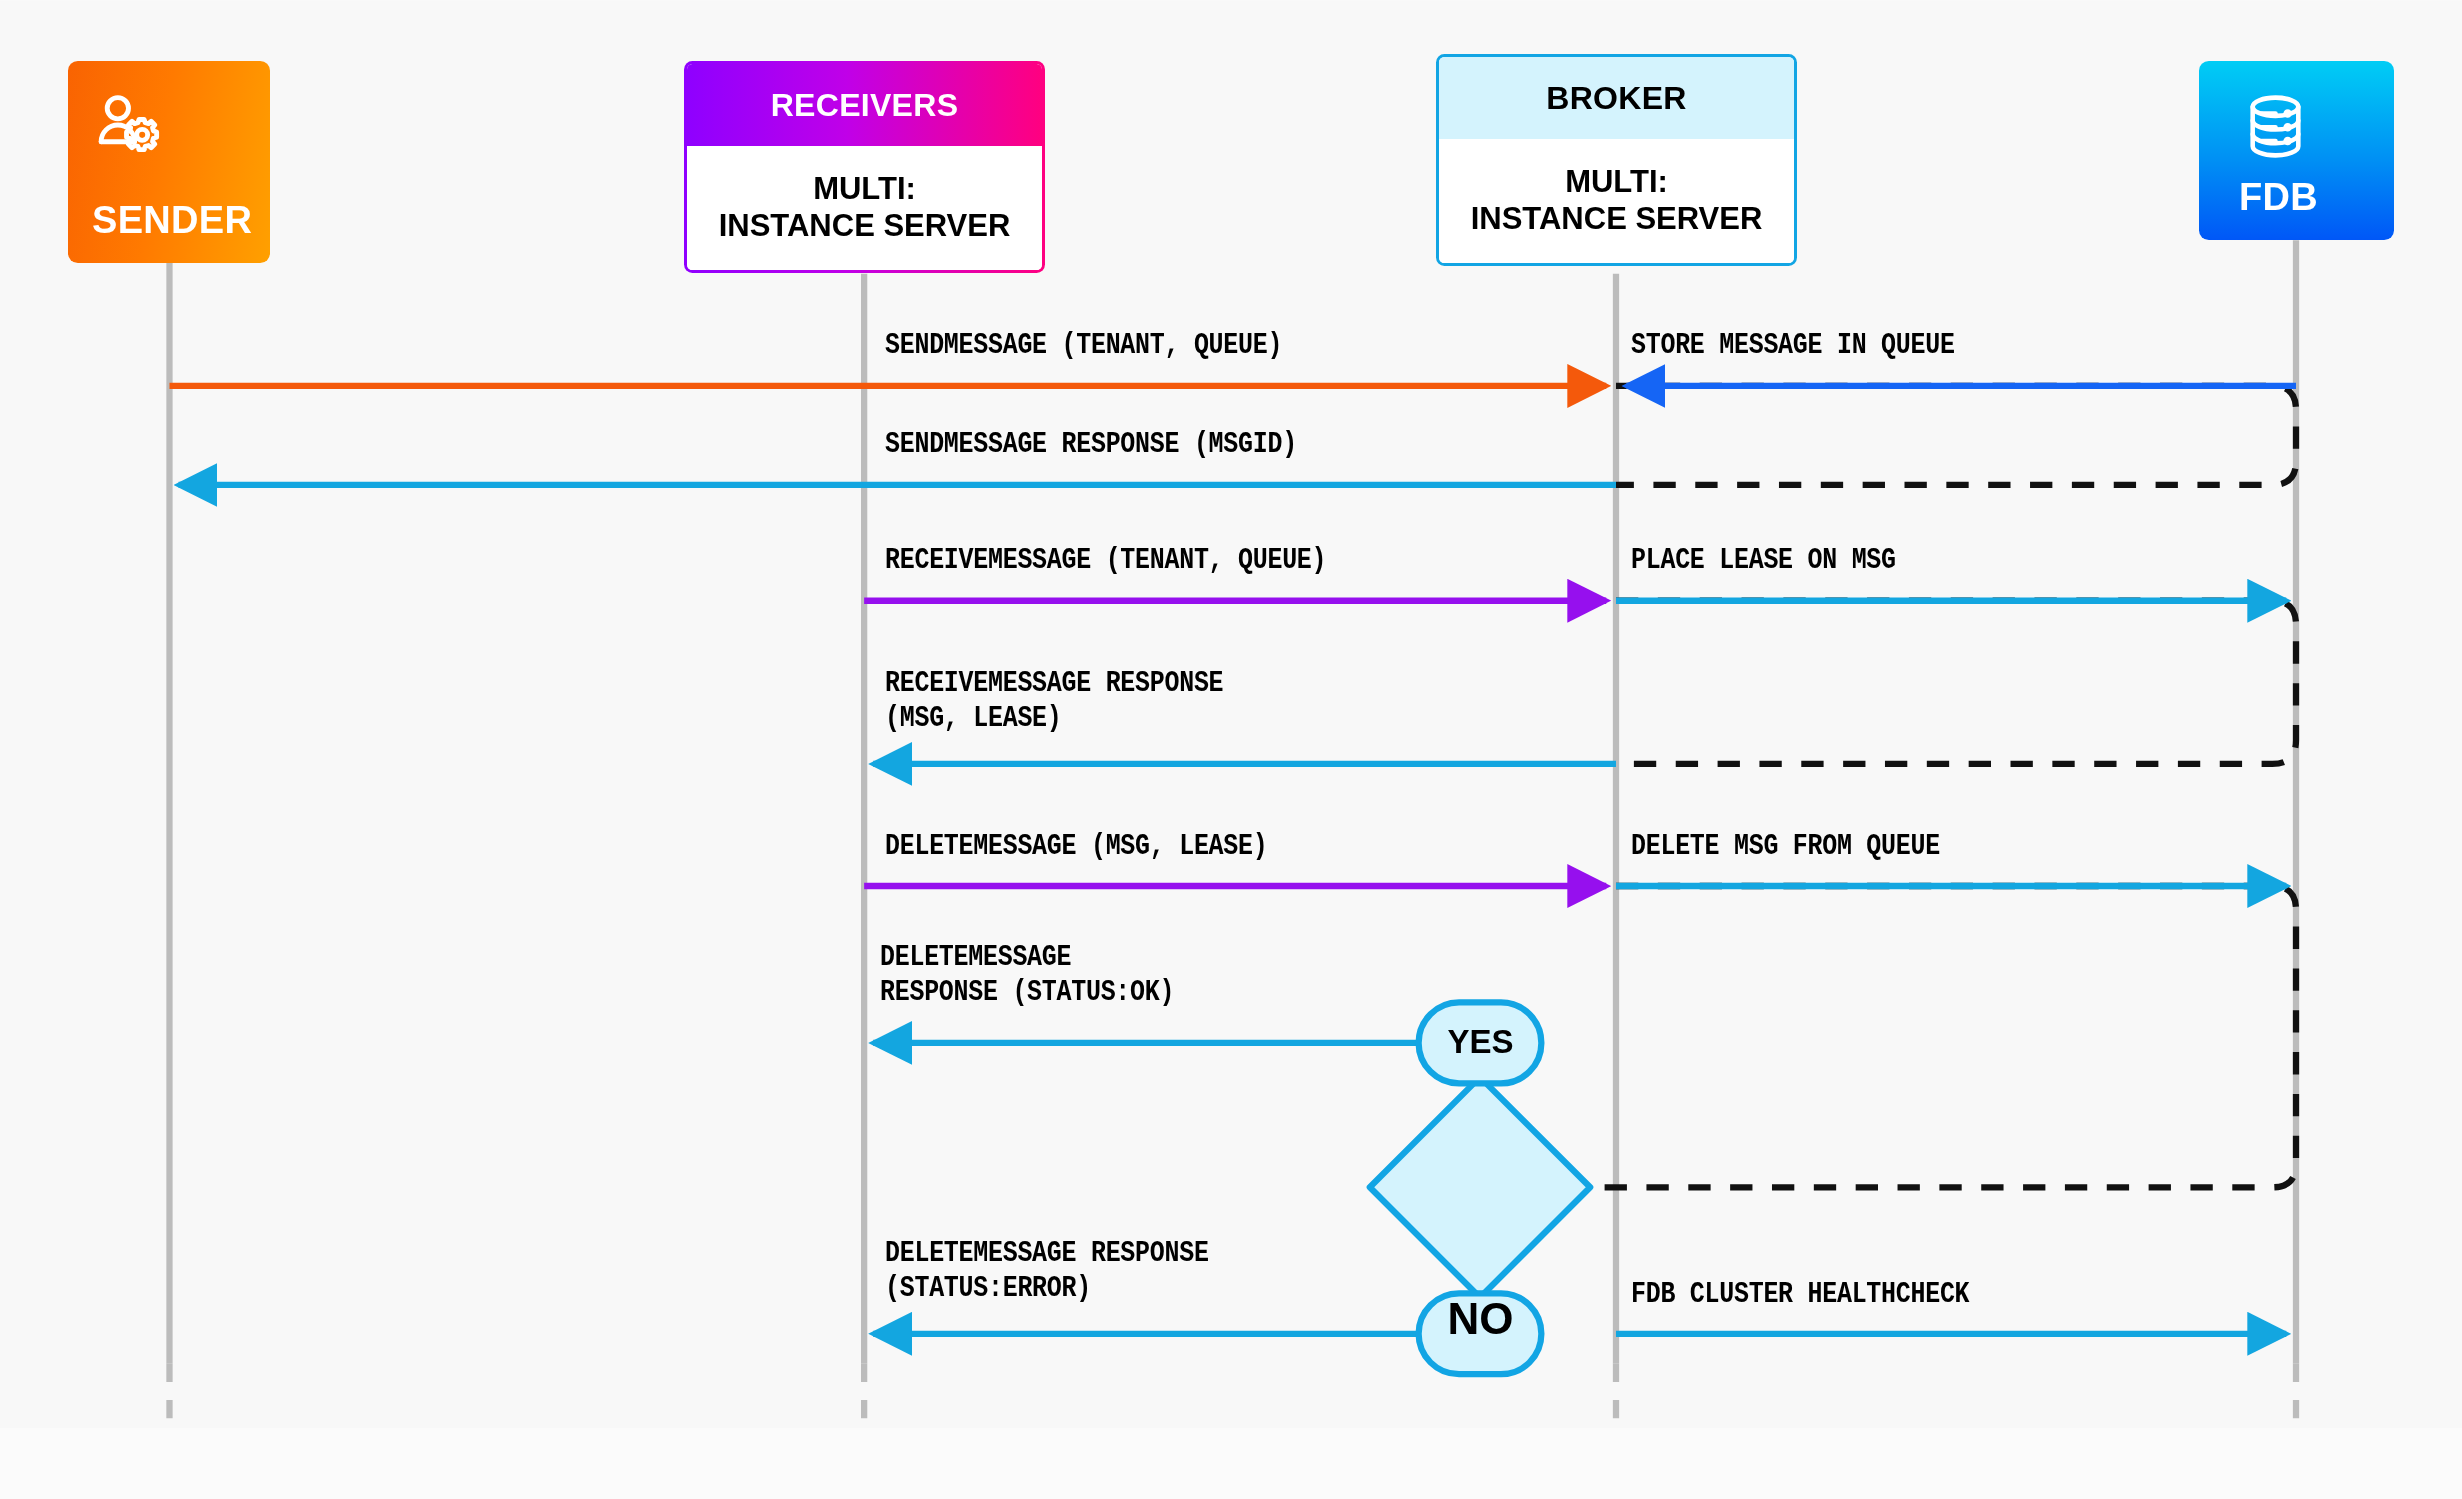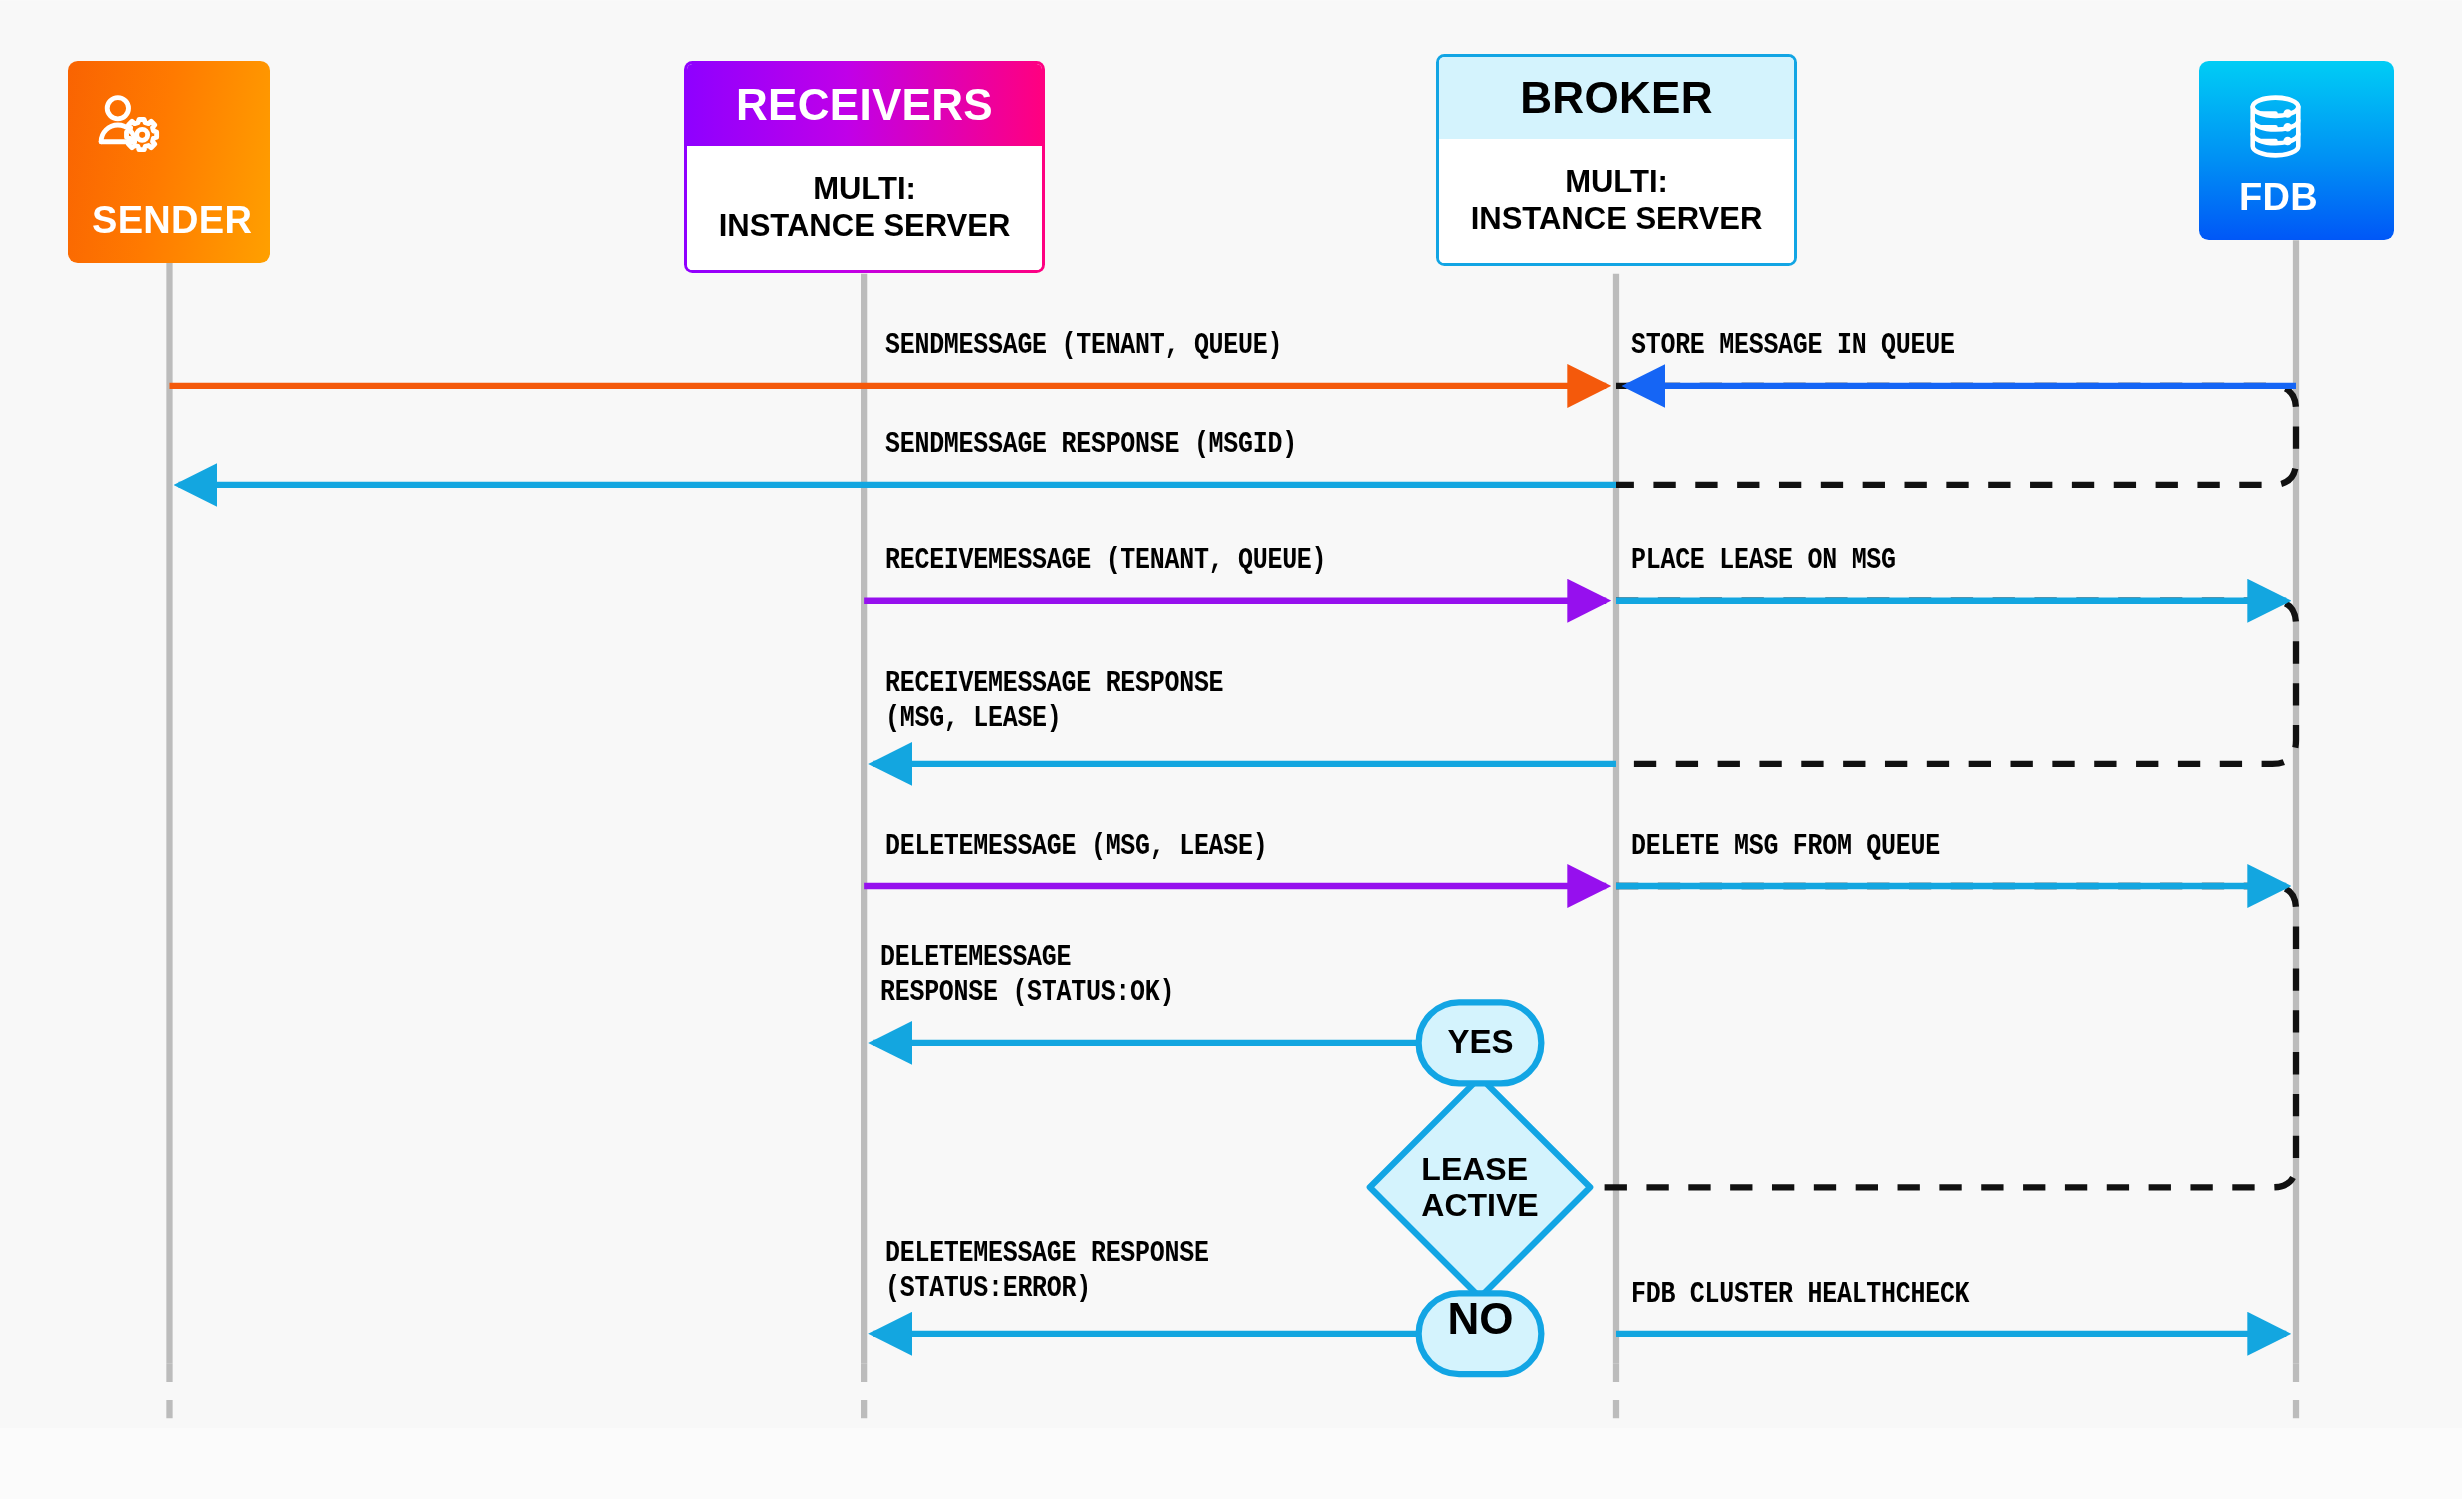--- a/index.html
+++ b/index.html
@@ -9,21 +9,21 @@
 
   
   .pbox{position:absolute;box-sizing:border-box;border-radius:9.8px;}
   .pbox-solid{display:flex;flex-direction:column;justify-content:space-between;
               padding:29px 24px 24px 24px;color:#ffffff;}
   .pbox-solid .picon{width:73px;height:73px;}
   .pbox-solid .plabel{font-size:38px;font-weight:bold;letter-spacing:0.3px;line-height:1;}
 
   .pbox-split{display:flex;flex-direction:column;overflow:hidden;background:#ffffff;}
   .pbox-split .phead{flex:0 0 auto;display:flex;align-items:center;justify-content:center;
-                     height:82px;font-size:44px;font-weight:bold;letter-spacing:0.3px;}
+                     height:82px;font-size:32px;font-weight:bold;letter-spacing:0.3px;}
   .pbox-split .pbody{flex:1 1 auto;display:flex;align-items:center;justify-content:center;
                      text-align:center;font-size:31px;font-weight:bold;line-height:1.18;
                      color:#000;background:#ffffff;white-space:pre-line;}
 
   #sender{left:68px;  top:61px;  width:202px; height:202px;
           background:linear-gradient(100deg,#f96302 0%,#ff7a00 45%,#ffa000 100%);}
   #receivers{left:684px; top:61px; width:361px; height:212px;
              border:3.5px solid transparent;border-radius:8.4px;
              background:linear-gradient(#fff,#fff) padding-box,
                         linear-gradient(90deg,#8f00ff 0%,#c000e8 45%,#ff0080 100%) border-box;}
@@ -160,18 +160,16 @@
 (MSG, LEASE)</div>
   <div class="msglabel" style="left:885px;top:829px">DELETEMESSAGE (MSG, LEASE)</div>
   <div class="msglabel" style="left:1631px;top:829px">DELETE MSG FROM QUEUE</div>
   <div class="msglabel" style="left:880px;top:940px">DELETEMESSAGE
 RESPONSE (STATUS:OK)</div>
   <div class="msglabel" style="left:885px;top:1236px">DELETEMESSAGE RESPONSE
 (STATUS:ERROR)</div>
   <div class="msglabel" style="left:1631px;top:1277px">FDB CLUSTER HEALTHCHECK</div>
 
   <div class="nodetext" style="left:1419px;top:1002px;width:123px;height:81px;font-size:33px">YES</div>
-  <div class="nodetext" style="left:1370px;top:1137px;width:220px;height:102px;font-size:32px">LEASE
-ACTIVE</div>
   <div class="nodetext" style="left:1419px;top:1278px;width:123px;height:81px;font-size:44px">NO</div>
 
 </div>
 
 
 </body></html>

